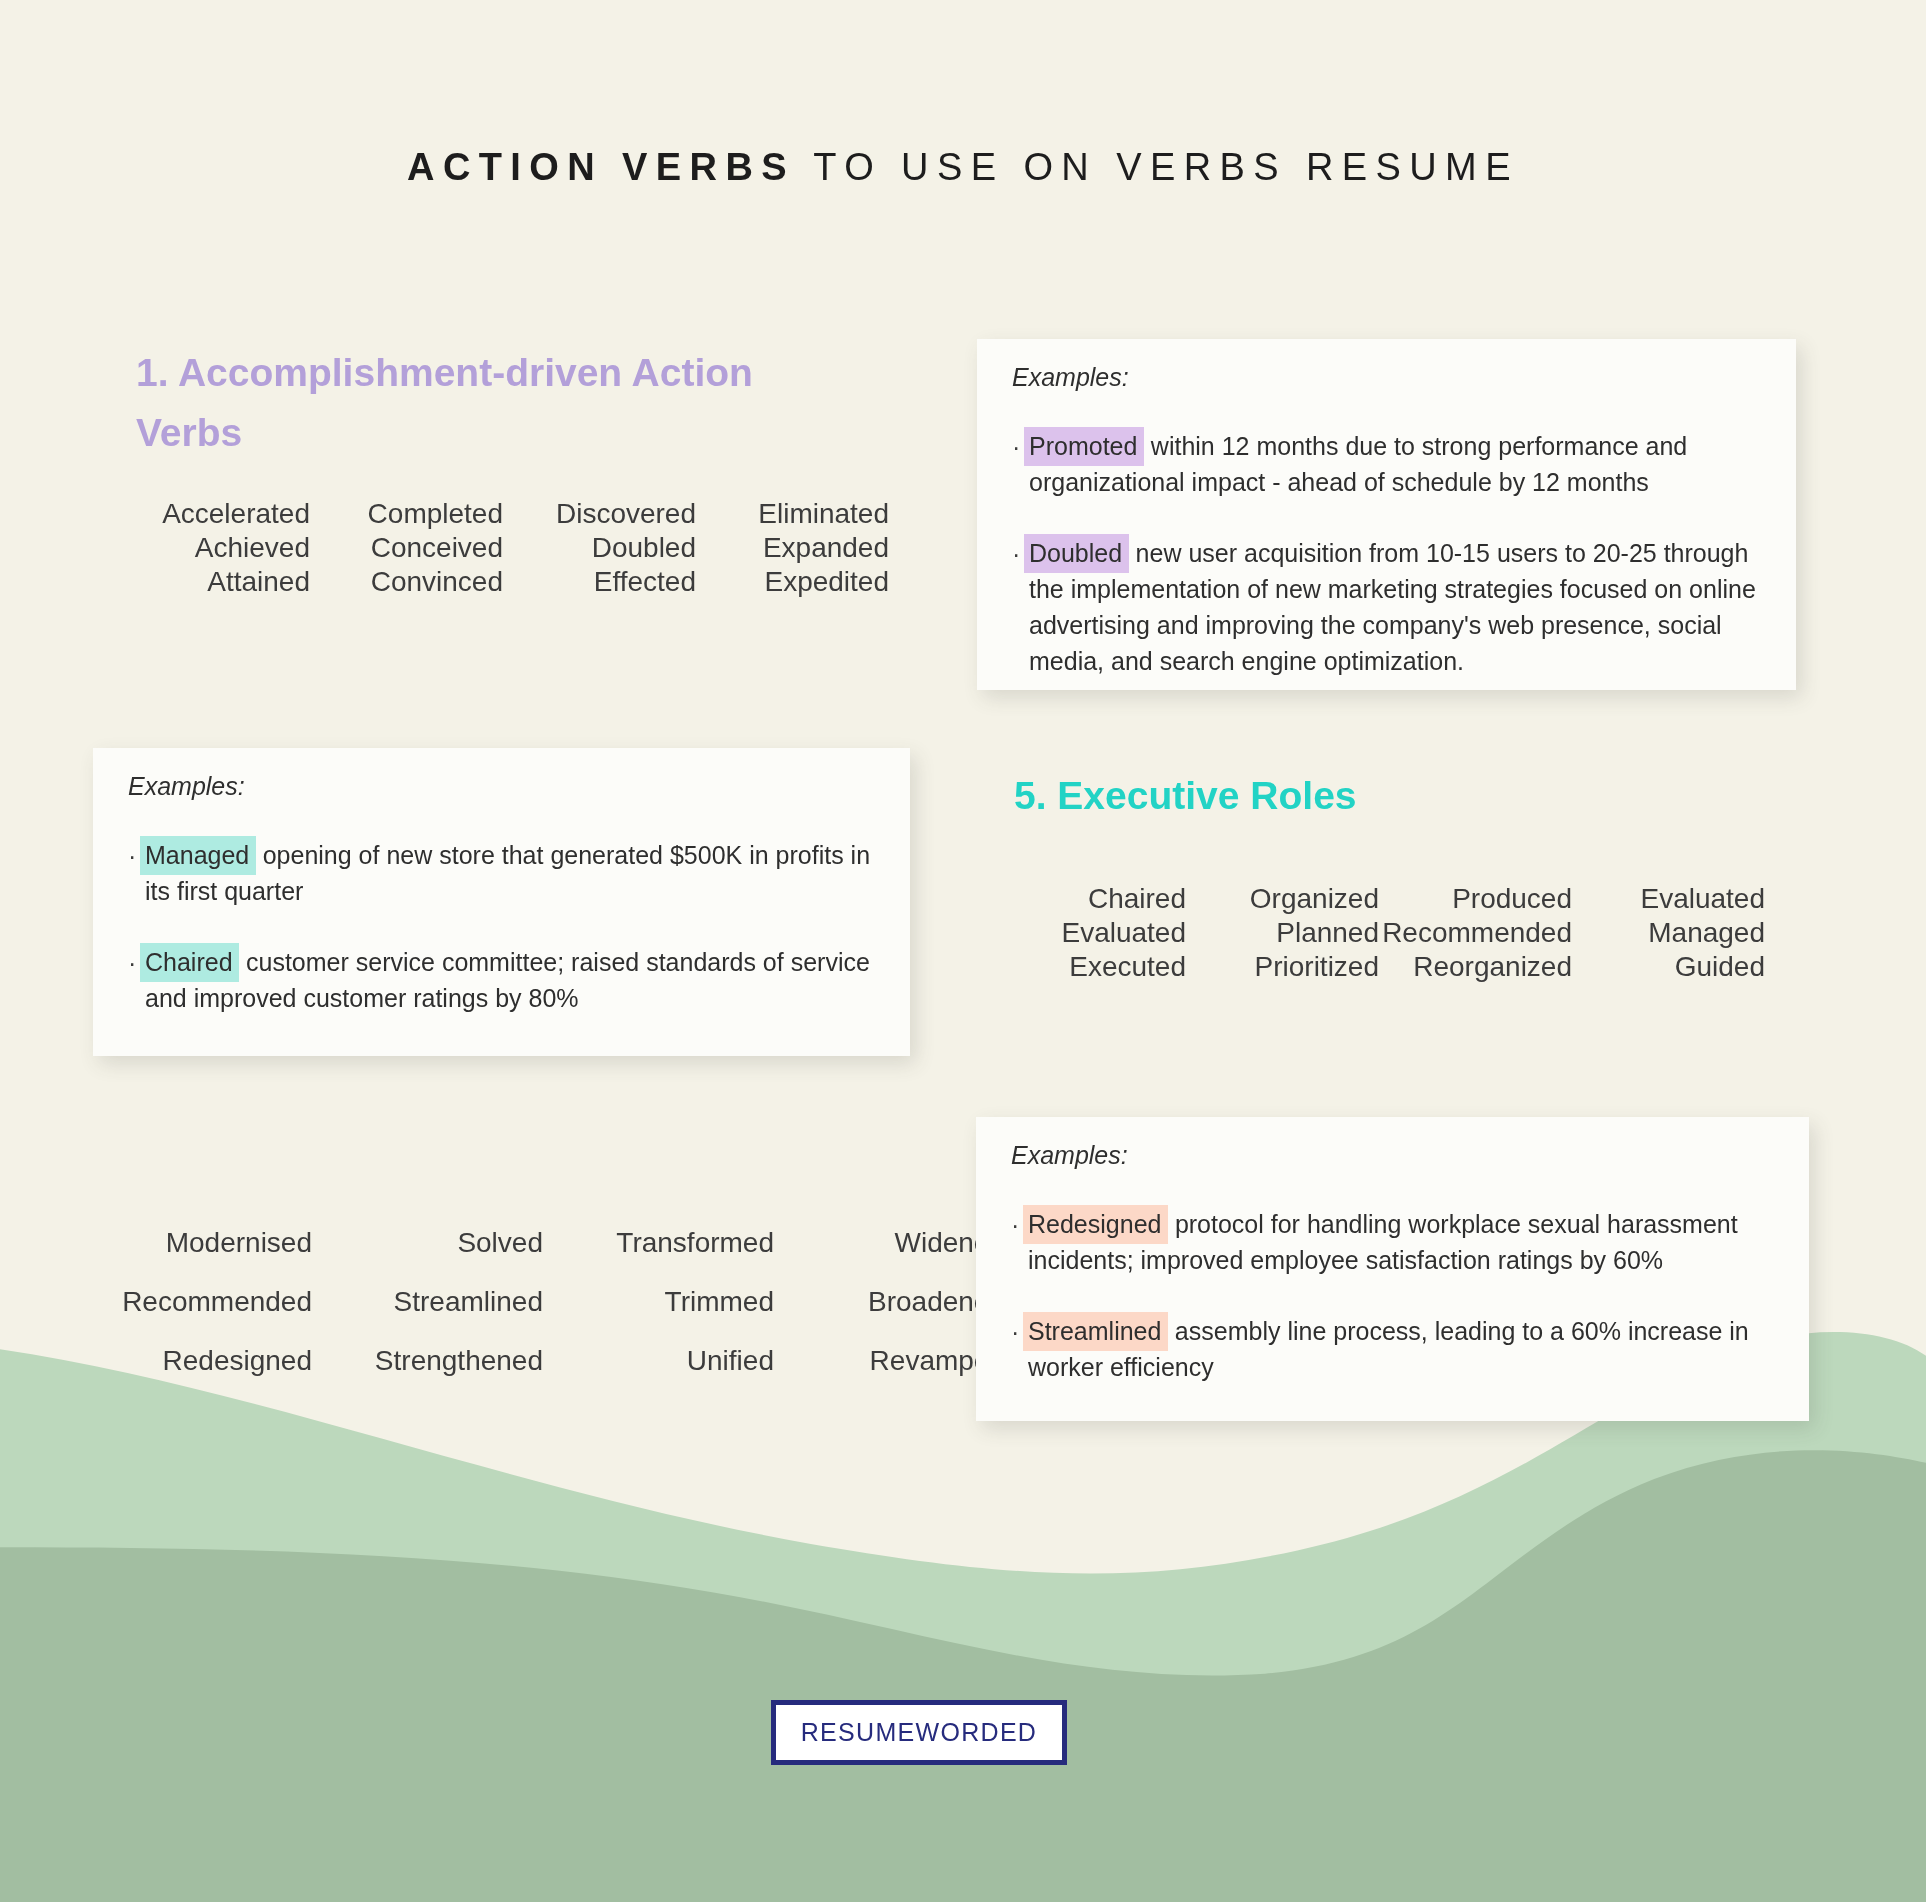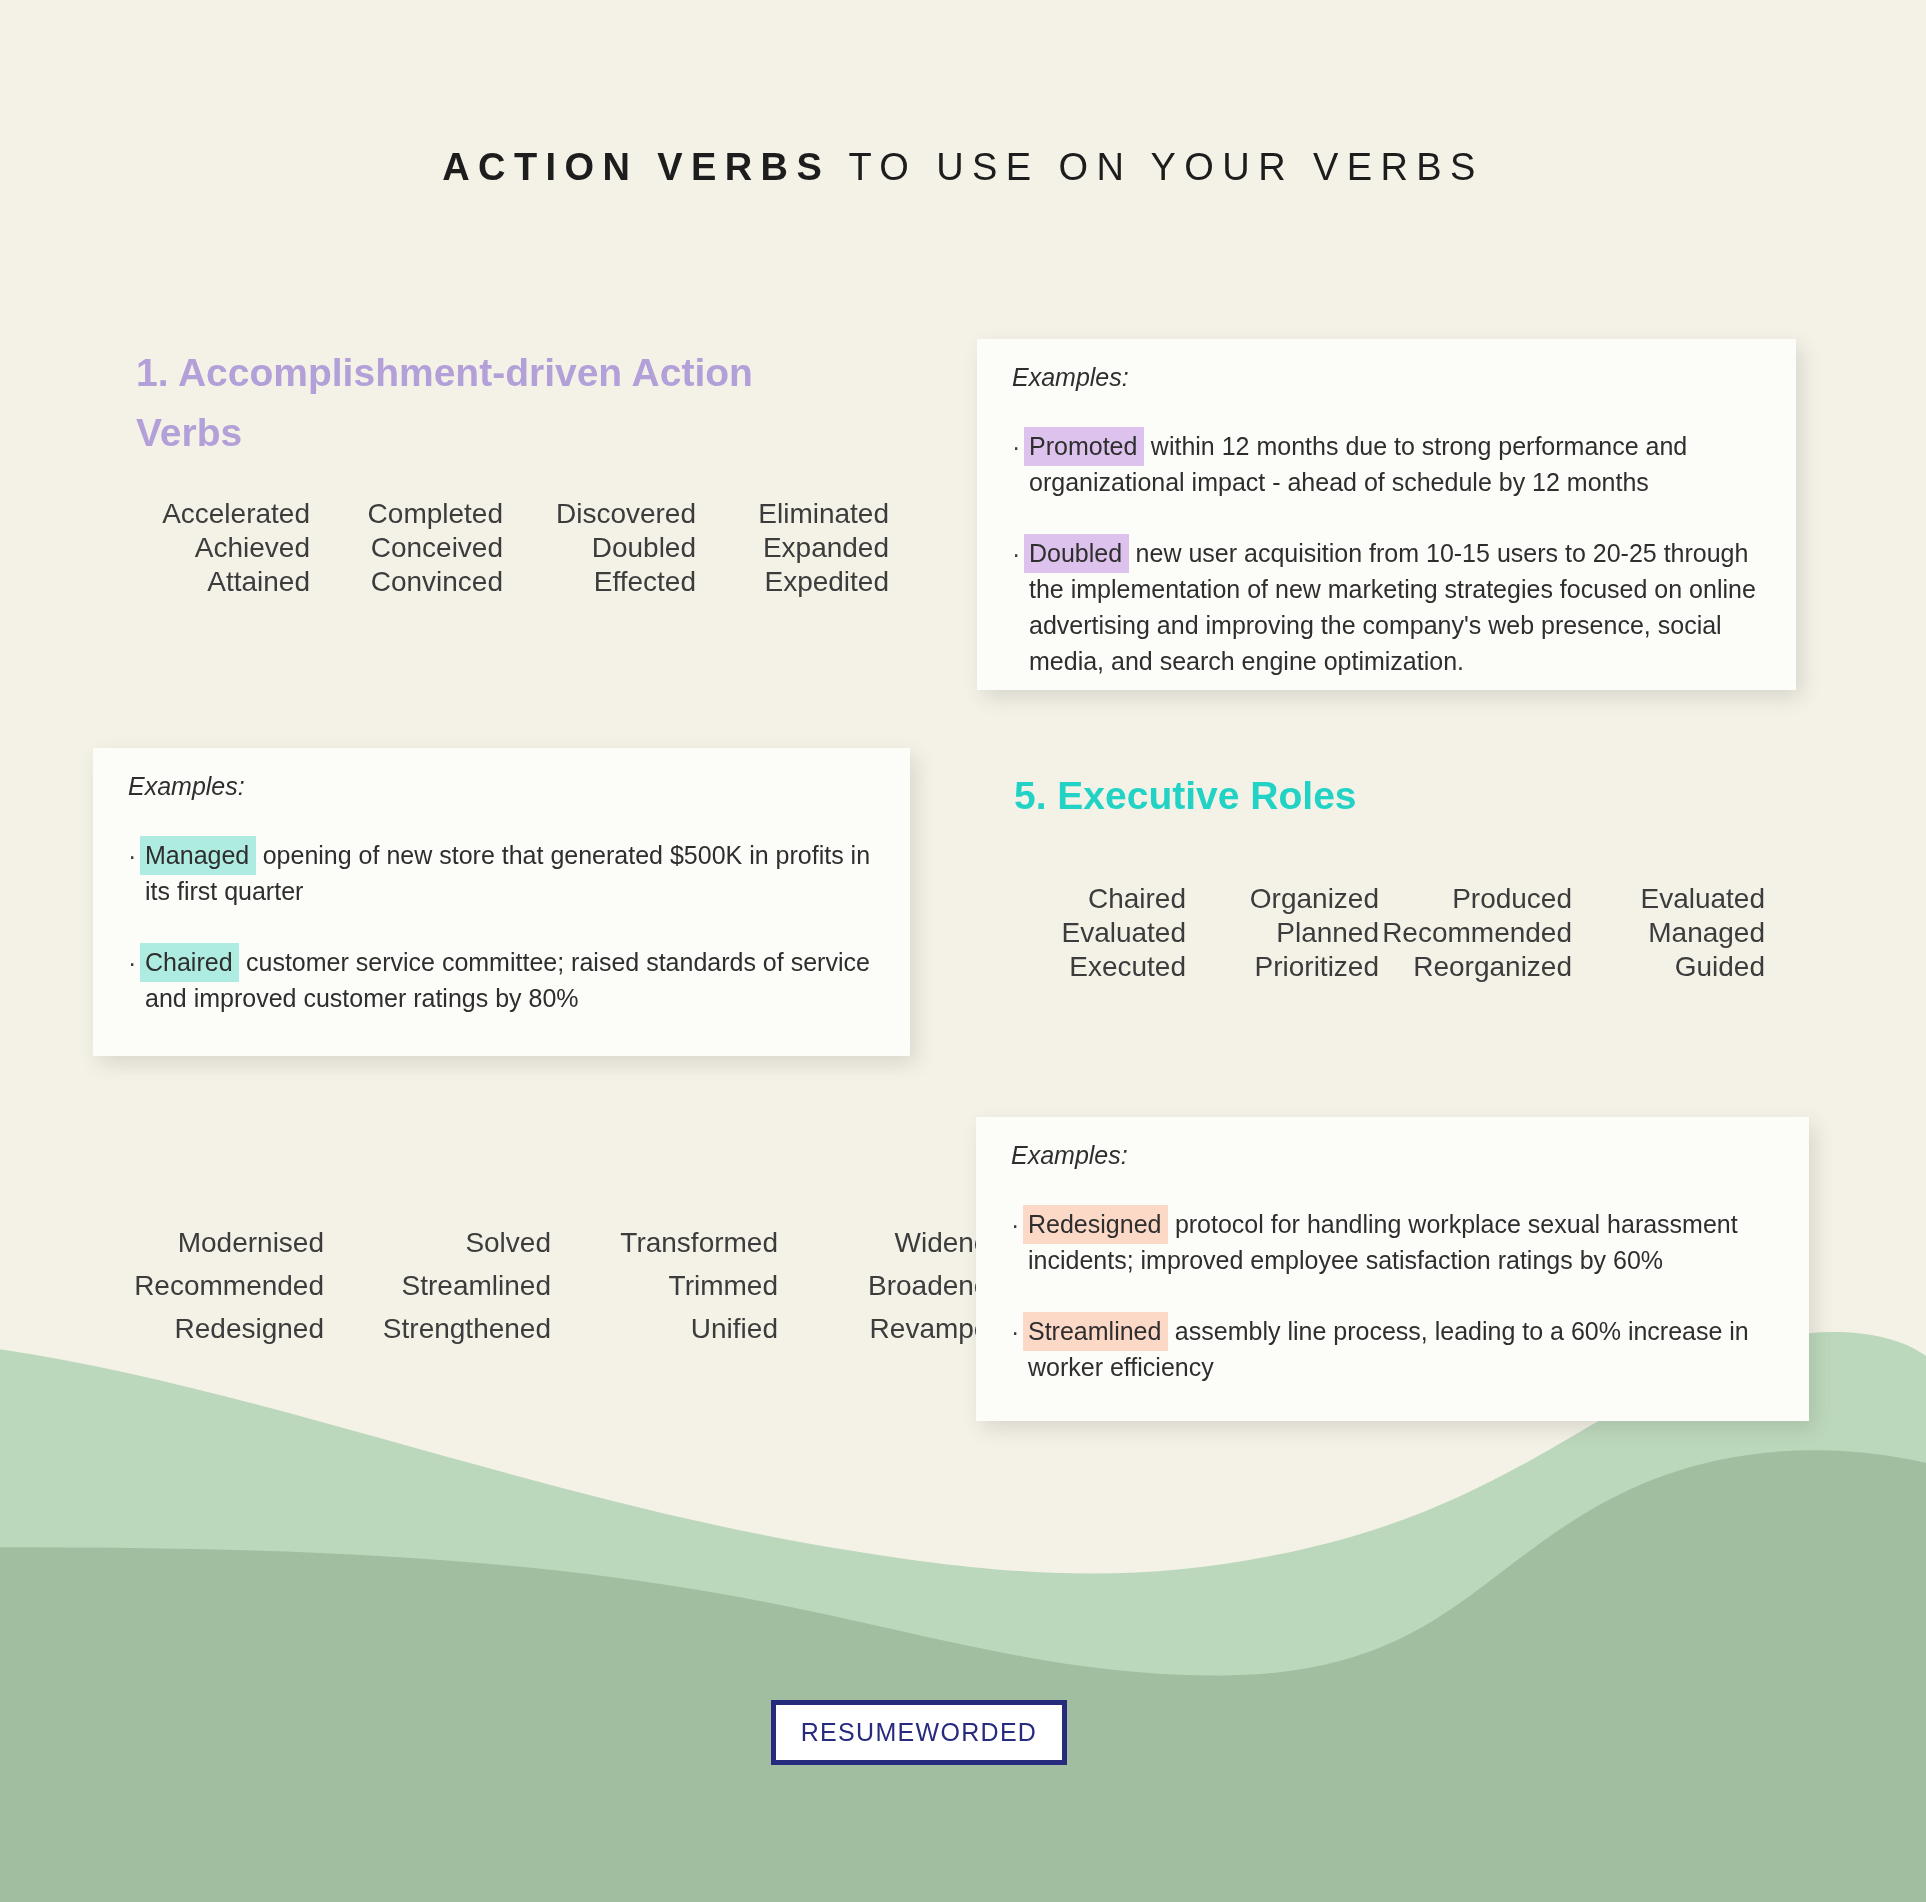--- a/index.html
+++ b/index.html
@@ -23,21 +23,21 @@
   .section-heading{font-weight:700;font-size:39px;line-height:60px;margin:0;}
   .h-s1{left:136px;top:343px;width:727px;color:var(--accent-purple);}
   .h-s2{left:1014px;top:766px;width:778px;color:var(--accent-teal);}
   .h-s3{left:120px;top:1107px;width:778px;color:var(--accent-orange);}
 
   .word-grid{display:grid;grid-template-columns:repeat(4,1fr);color:var(--body);
     font-size:28px;text-align:right;}
   .word-grid span{line-height:34px;}
   .grid-1{left:117px;top:497px;width:772px;}
   .grid-2{left:993px;top:882px;width:772px;}
-  .grid-3{left:97px;top:1221px;width:908px;}
+  .grid-3{left:97px;top:1221px;width:908px;gap:16px;}
   .grid-3 span{line-height:43px;}
 
   .card{background:var(--card-bg);box-shadow:5.8px 8.4px 19.5px rgba(70,70,60,0.16);
     padding:23.4px 38px 23.4px 35px;box-sizing:border-box;color:#2e2e2e;}
   .card-1{left:977px;top:339px;width:819px;height:351px;}
   .card-2{left:93px;top:748px;width:817px;height:308px;}
   .card-3{left:976px;top:1117px;width:833px;height:304px;}
   .ex-label{font-style:italic;font-size:25px;line-height:31px;margin:0;}
   .item{display:flex;margin-top:35px;font-size:25px;line-height:36px;}
   .item .dot{flex:0 0 17px;color:var(--body);transform:translateY(1.3px);}
@@ -57,21 +57,21 @@
 </head>
 <body>
 
 <div class="page">
 
   <svg class="waves" viewBox="0 0 2969 2932" preserveAspectRatio="none" aria-hidden="true">
     <path d="M0,2080 C400,2140 800,2300 1250,2380 C1550,2432 1750,2445 2000,2390 C2300,2325 2450,2180 2650,2090 C2760,2042 2900,2040 2969,2090 L2969,2932 L0,2932 Z" fill="var(--wave-light)"></path>
     <path d="M0,2385 C400,2385 750,2395 1100,2455 C1400,2505 1650,2600 1950,2580 C2250,2555 2300,2380 2550,2280 C2720,2215 2880,2235 2969,2255 L2969,2932 L0,2932 Z" fill="var(--wave-dark)"></path>
   </svg>
 
-  <h1 class="layer title"><span class="tb">ACTION VERBS</span><span> TO USE ON YOUR VERBS</span></h1>
+  <h1 class="layer title"><span class="tb">ACTION VERBS</span><span> TO USE ON VERBS RESUME</span></h1>
 
   <h2 class="layer section-heading h-s1">1. Accomplishment-driven Action Verbs</h2>
   <div class="layer word-grid grid-1">
     <span>Accelerated</span>
     <span>Completed</span>
     <span>Discovered</span>
     <span>Eliminated</span>
     <span>Achieved</span>
     <span>Conceived</span>
     <span>Doubled</span>

